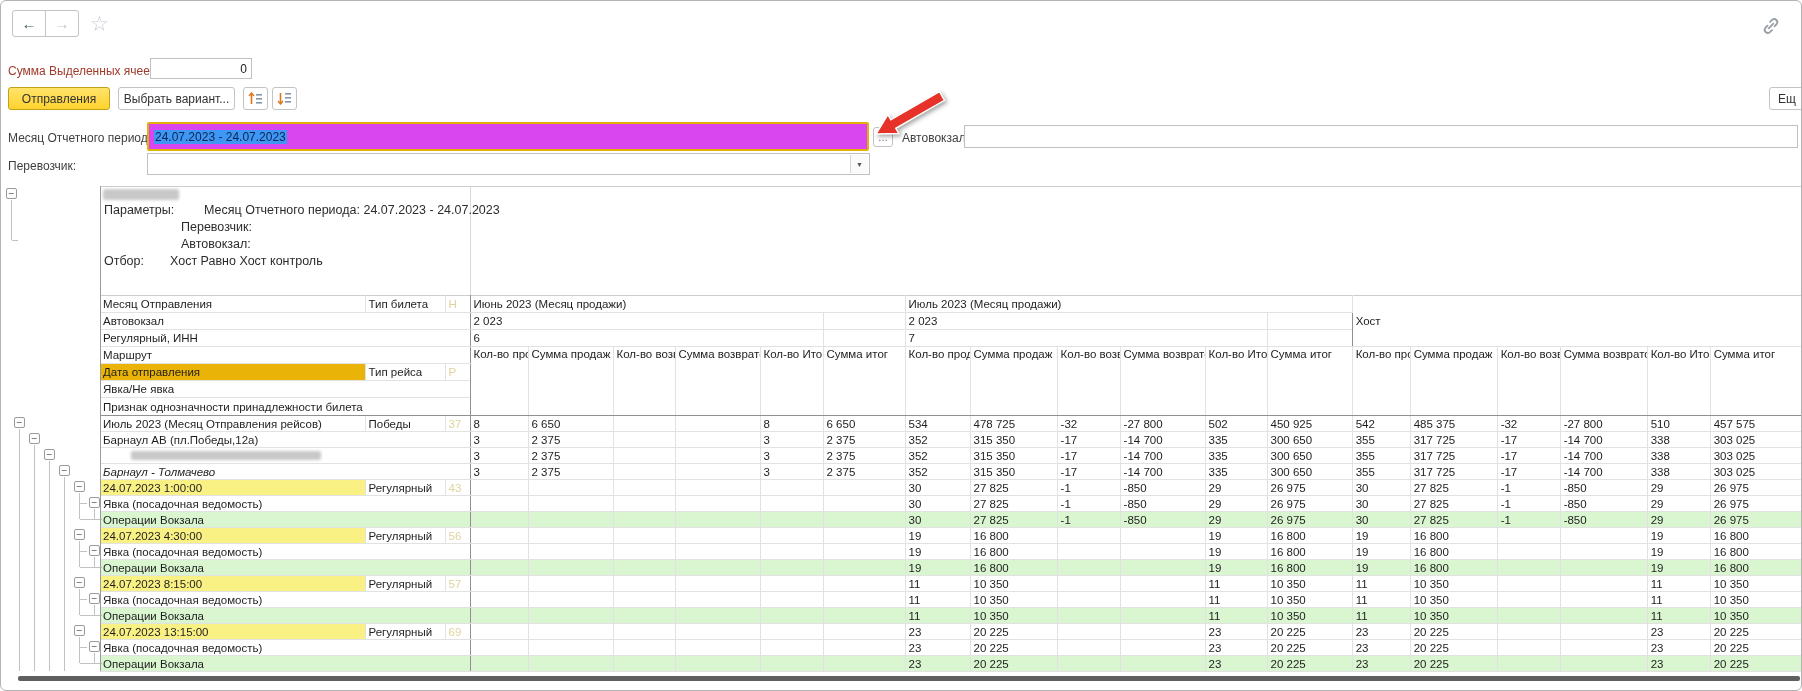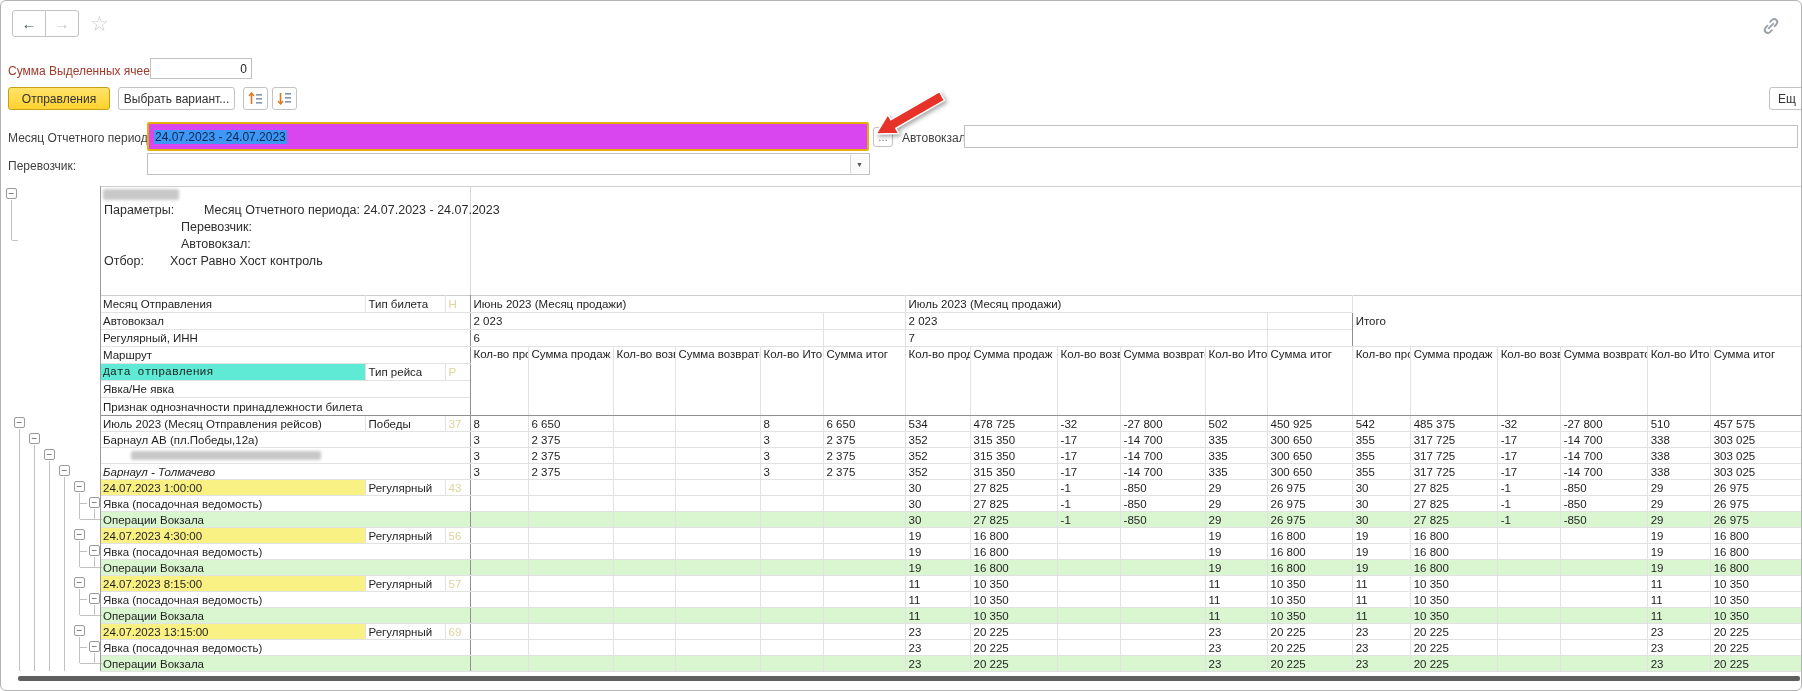--- a/index.html
+++ b/index.html
@@ -32,21 +32,21 @@
   #rpt thead tr{height:17px;}
   #rpt thead tr:last-child{height:18px;}
   #rpt tbody tr{height:16px;}
   .measure{vertical-align:top;white-space:normal;overflow-wrap:anywhere;line-height:13px;padding-top:2px;
        border-bottom:1px solid #909090 !important;}
   .gsep{border-left:1px solid #909090 !important;}
   .bdr{border-right:1px solid #909090 !important;}
   .last{border-bottom:1px solid #909090 !important;}
   .num{text-align:right;}
   .center{text-align:center;}
-  .ylw{background:#5eead4;font-family:Liberation Mono, monospace;}
+  .ylw{background:#eab308;}
   .ydata{background:#faf185;text-align:center;}
   tr.green td{background:#d9f6d0;}
   .hidcol{color:#e0d39b;}
   .ind0{padding-left:4px;}
   .ind1{padding-left:26px;}
   .ind3{padding-left:55px;text-align:left;font-style:italic;}
   .blurblob{height:9px;background:#c8c8c8;border-radius:2px;filter:blur(1.5px);}
   
   .exp{position:absolute;width:11px;height:11px;border:1px solid #9b9b9b;background:#fdfdfd;
        font-size:10px;line-height:9px;text-align:center;color:#555;border-radius:2px;box-sizing:border-box;z-index:5;}
@@ -168,21 +168,21 @@
         <col style="width: 63px;">
         <col style="width: 92px;">
       </colgroup>
     <thead>
         <tr>
           <th>Месяц Отправления</th>
           <th>Тип билета</th>
           <th class="hidcol bdr">Н</th>
           <th class="gsep" colspan="6">Июнь 2023 (Месяц продажи)</th>
           <th class="gsep" colspan="6">Июль 2023 (Месяц продажи)</th>
-          <th class="gsep" colspan="6" rowspan="3">Итого</th>
+          <th class="gsep" colspan="6" rowspan="3">Хост</th>
         </tr>
         <tr>
           <th class="bdr" colspan="3">Автовокзал</th>
           <th class="num gsep" colspan="5">2 023</th>
           <th></th>
           <th class="num gsep" colspan="5">2 023</th>
           <th></th>
         </tr>
         <tr>
           <th class="bdr" colspan="3">Регулярный, ИНН</th>

